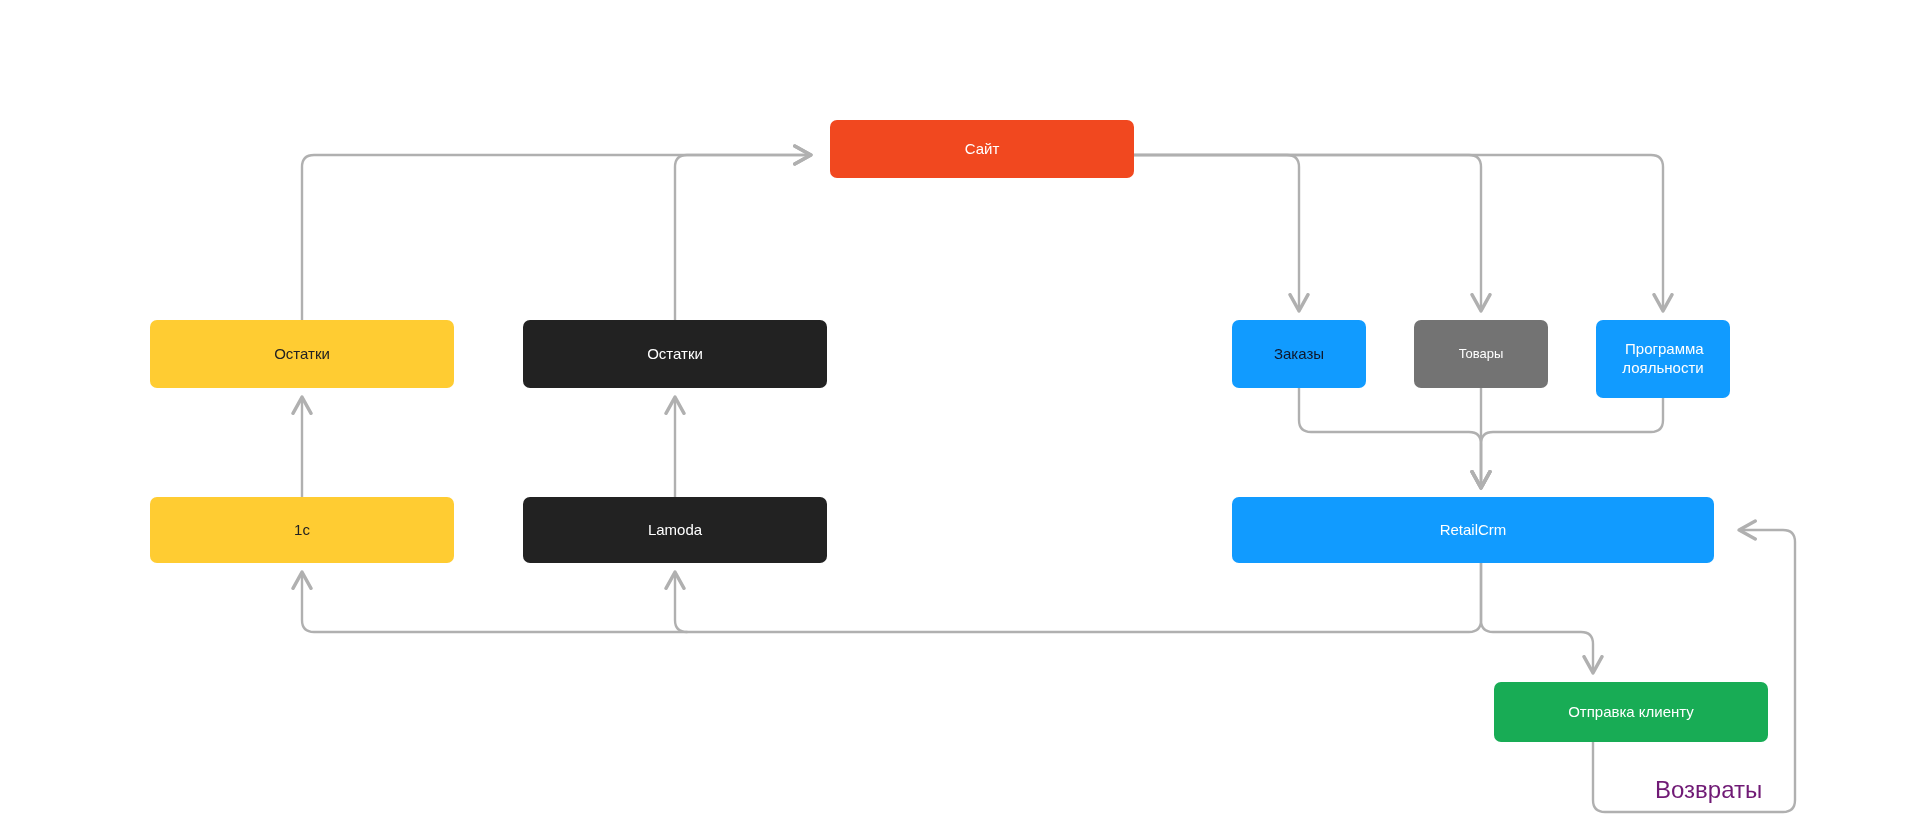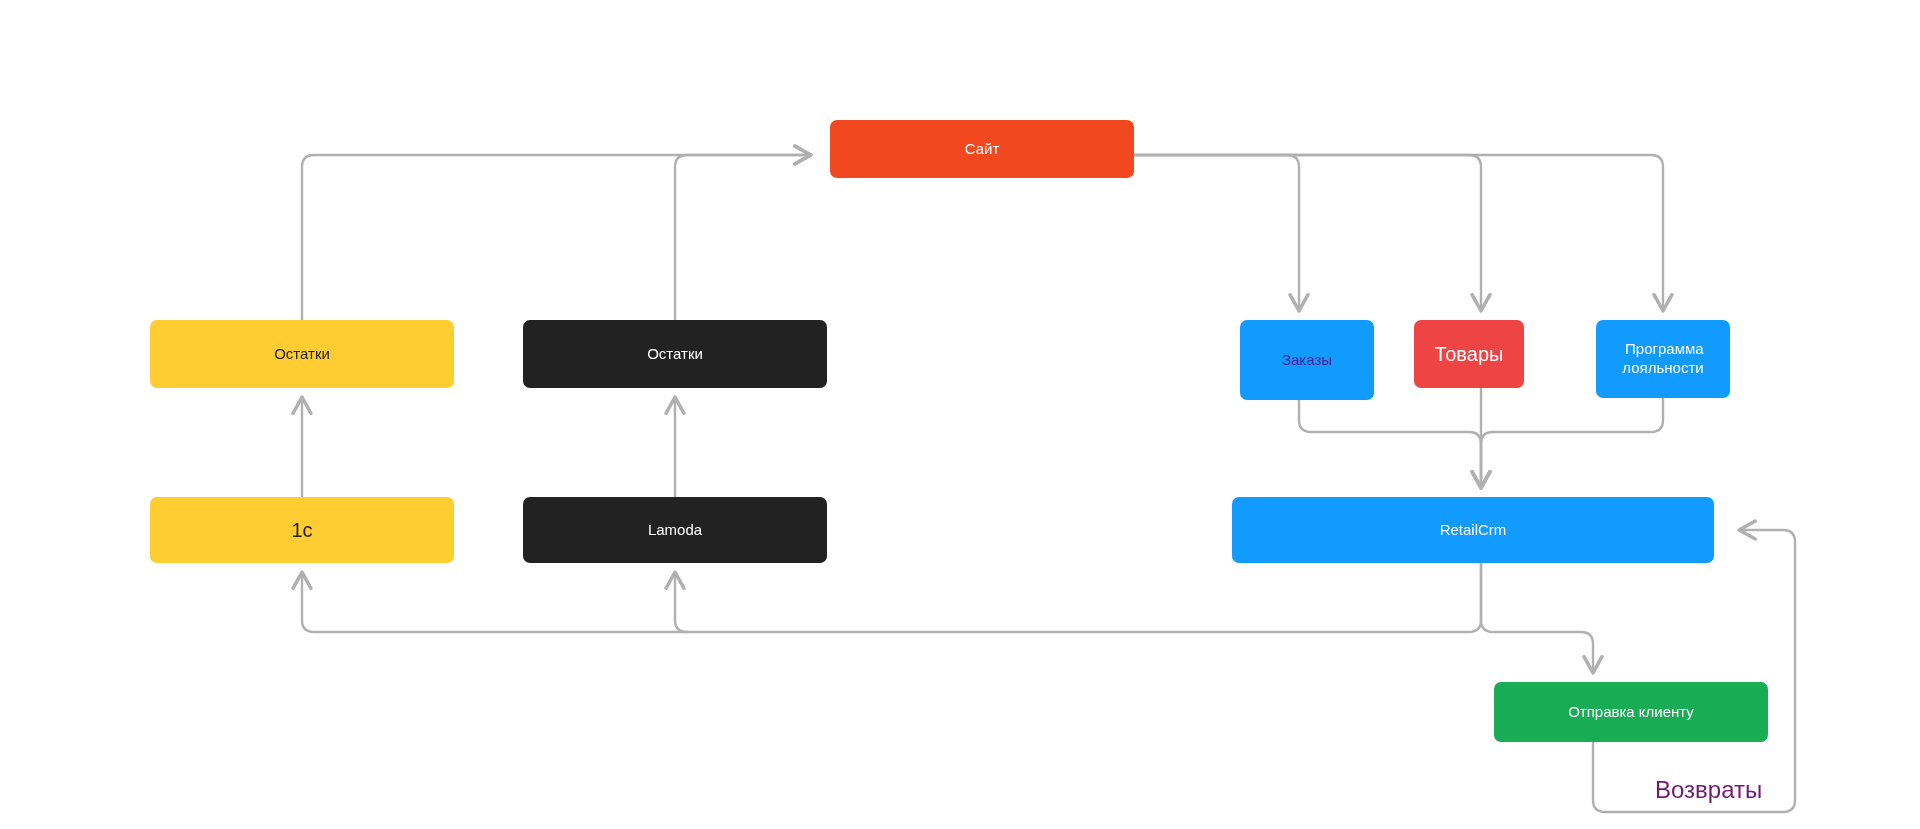--- a/index.html
+++ b/index.html
@@ -97,31 +97,31 @@
 
   <div class="node" id="node-site" style="left: 830px; top: 120px; width: 304px; height: 58px; background: rgb(241, 72, 31); color: rgb(255, 255, 255); font-size: 15px;">
     <span class="node-label">Сайт</span>
   </div>
   <div class="node" id="node-ostatki-1c" style="left: 150px; top: 320px; width: 304px; height: 68px; background: rgb(255, 204, 50); color: rgb(34, 34, 34); font-size: 15px;">
     <span class="node-label">Остатки</span>
   </div>
   <div class="node" id="node-ostatki-lamoda" style="left: 523px; top: 320px; width: 304px; height: 68px; background: rgb(34, 34, 34); color: rgb(255, 255, 255); font-size: 15px;">
     <span class="node-label">Остатки</span>
   </div>
-  <div class="node" id="node-zakazy" style="left: 1232px; top: 320px; width: 134px; height: 80px; background: rgb(17, 155, 255); color: #4c1d95; font-size: 15px; margin-left: 8px;">
+  <div class="node" id="node-zakazy" style="left: 1232px; top: 320px; width: 134px; height: 68px; background: rgb(17, 155, 255); color: #0f172a; font-size: 15px;">
     <span class="node-label">Заказы</span>
   </div>
-  <div class="node" id="node-tovary" style="left: 1414px; top: 320px; width: 110px; height: 68px; background: #ef4444; color: rgb(255, 255, 255); font-size: 20px;">
+  <div class="node" id="node-tovary" style="left: 1414px; top: 320px; width: 134px; height: 68px; background: #737373; color: rgb(255, 255, 255); font-size: 13px;">
     <span class="node-label">Товары</span>
   </div>
   <div class="node" id="node-loyalty" style="left: 1596px; top: 320px; width: 134px; height: 78px; background: rgb(17, 155, 255); color: rgb(255, 255, 255); font-size: 15px;">
     <span class="node-label">Программа
 лояльности</span>
   </div>
-  <div class="node" id="node-1c" style="left: 150px; top: 497px; width: 304px; height: 66px; background: rgb(255, 204, 50); color: rgb(34, 34, 34); font-size: 20px;">
+  <div class="node" id="node-1c" style="left: 150px; top: 497px; width: 304px; height: 66px; background: rgb(255, 204, 50); color: rgb(34, 34, 34); font-size: 15px;">
     <span class="node-label">1c</span>
   </div>
   <div class="node" id="node-lamoda" style="left: 523px; top: 497px; width: 304px; height: 66px; background: rgb(34, 34, 34); color: rgb(255, 255, 255); font-size: 15px; border-radius: 7px;">
     <span class="node-label">Lamoda</span>
   </div>
   <div class="node" id="node-retailcrm" style="left: 1232px; top: 497px; width: 482px; height: 66px; background: rgb(17, 155, 255); color: rgb(255, 255, 255); font-size: 15px;">
     <span class="node-label">RetailCrm</span>
   </div>
   <div class="node" id="node-shipment" style="left: 1456px; top: 682px; width: 274px; height: 60px; background: rgb(24, 172, 85); color: rgb(255, 255, 255); font-size: 15px; margin-left: 38px;">
     <span class="node-label">Отправка клиенту</span>

